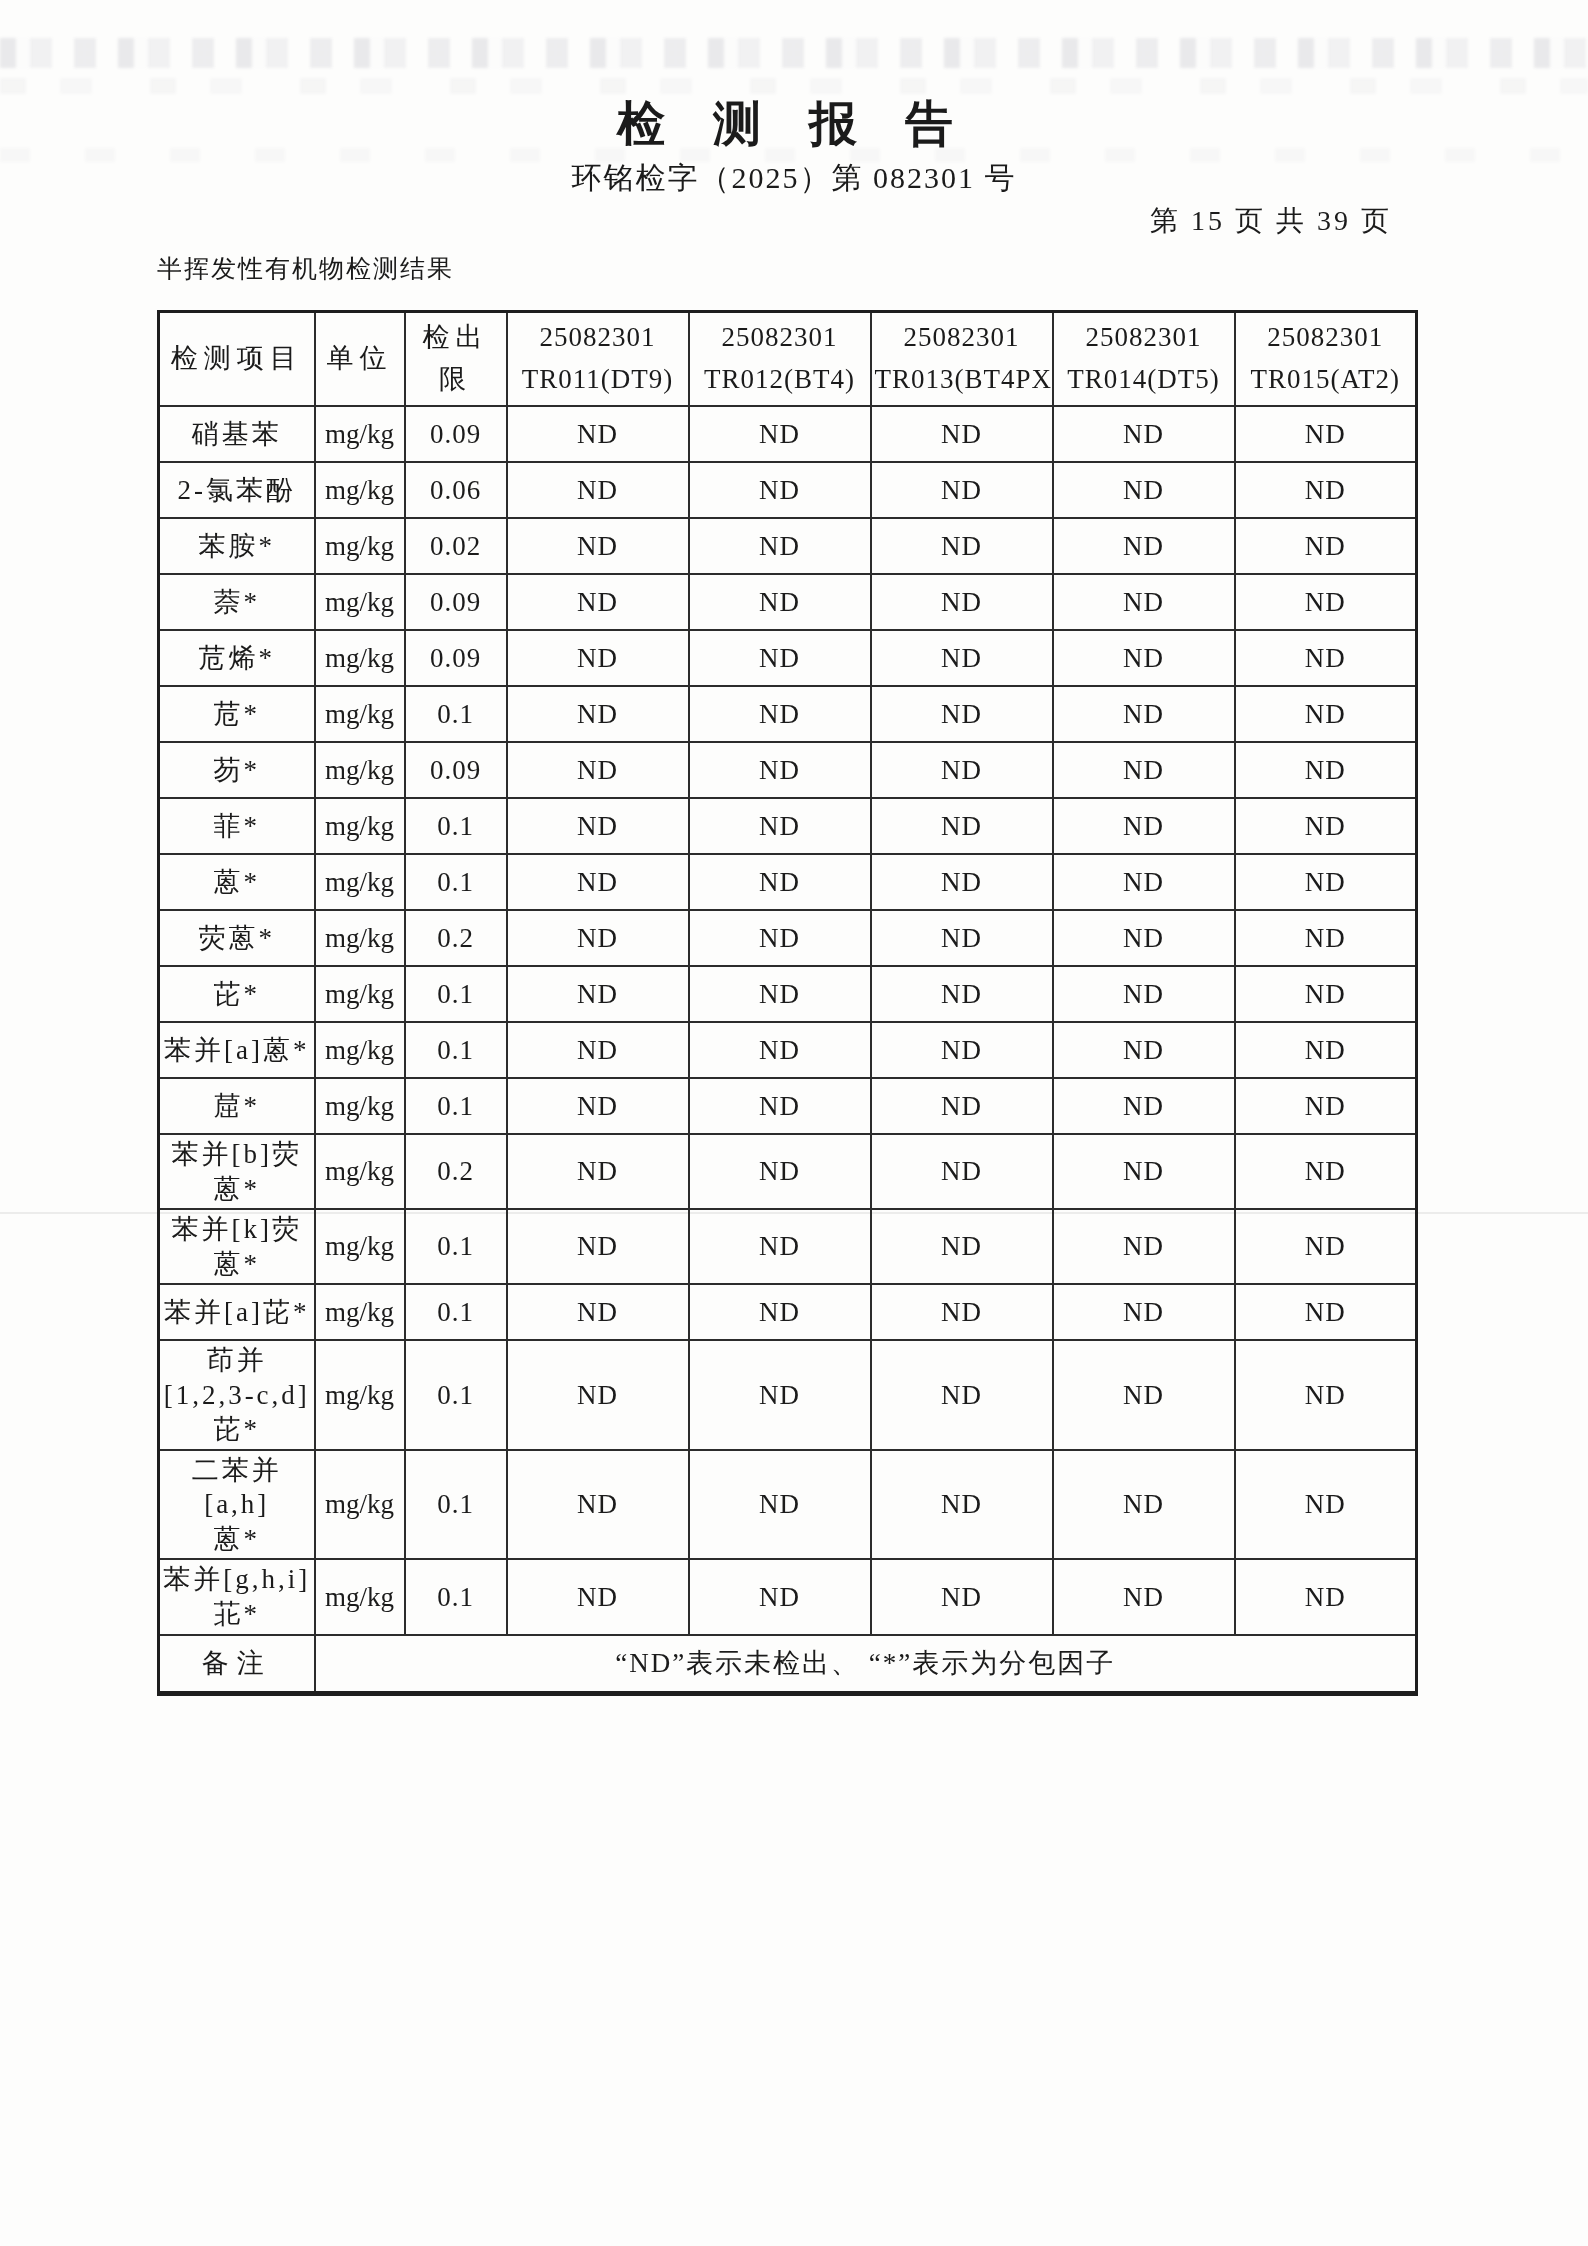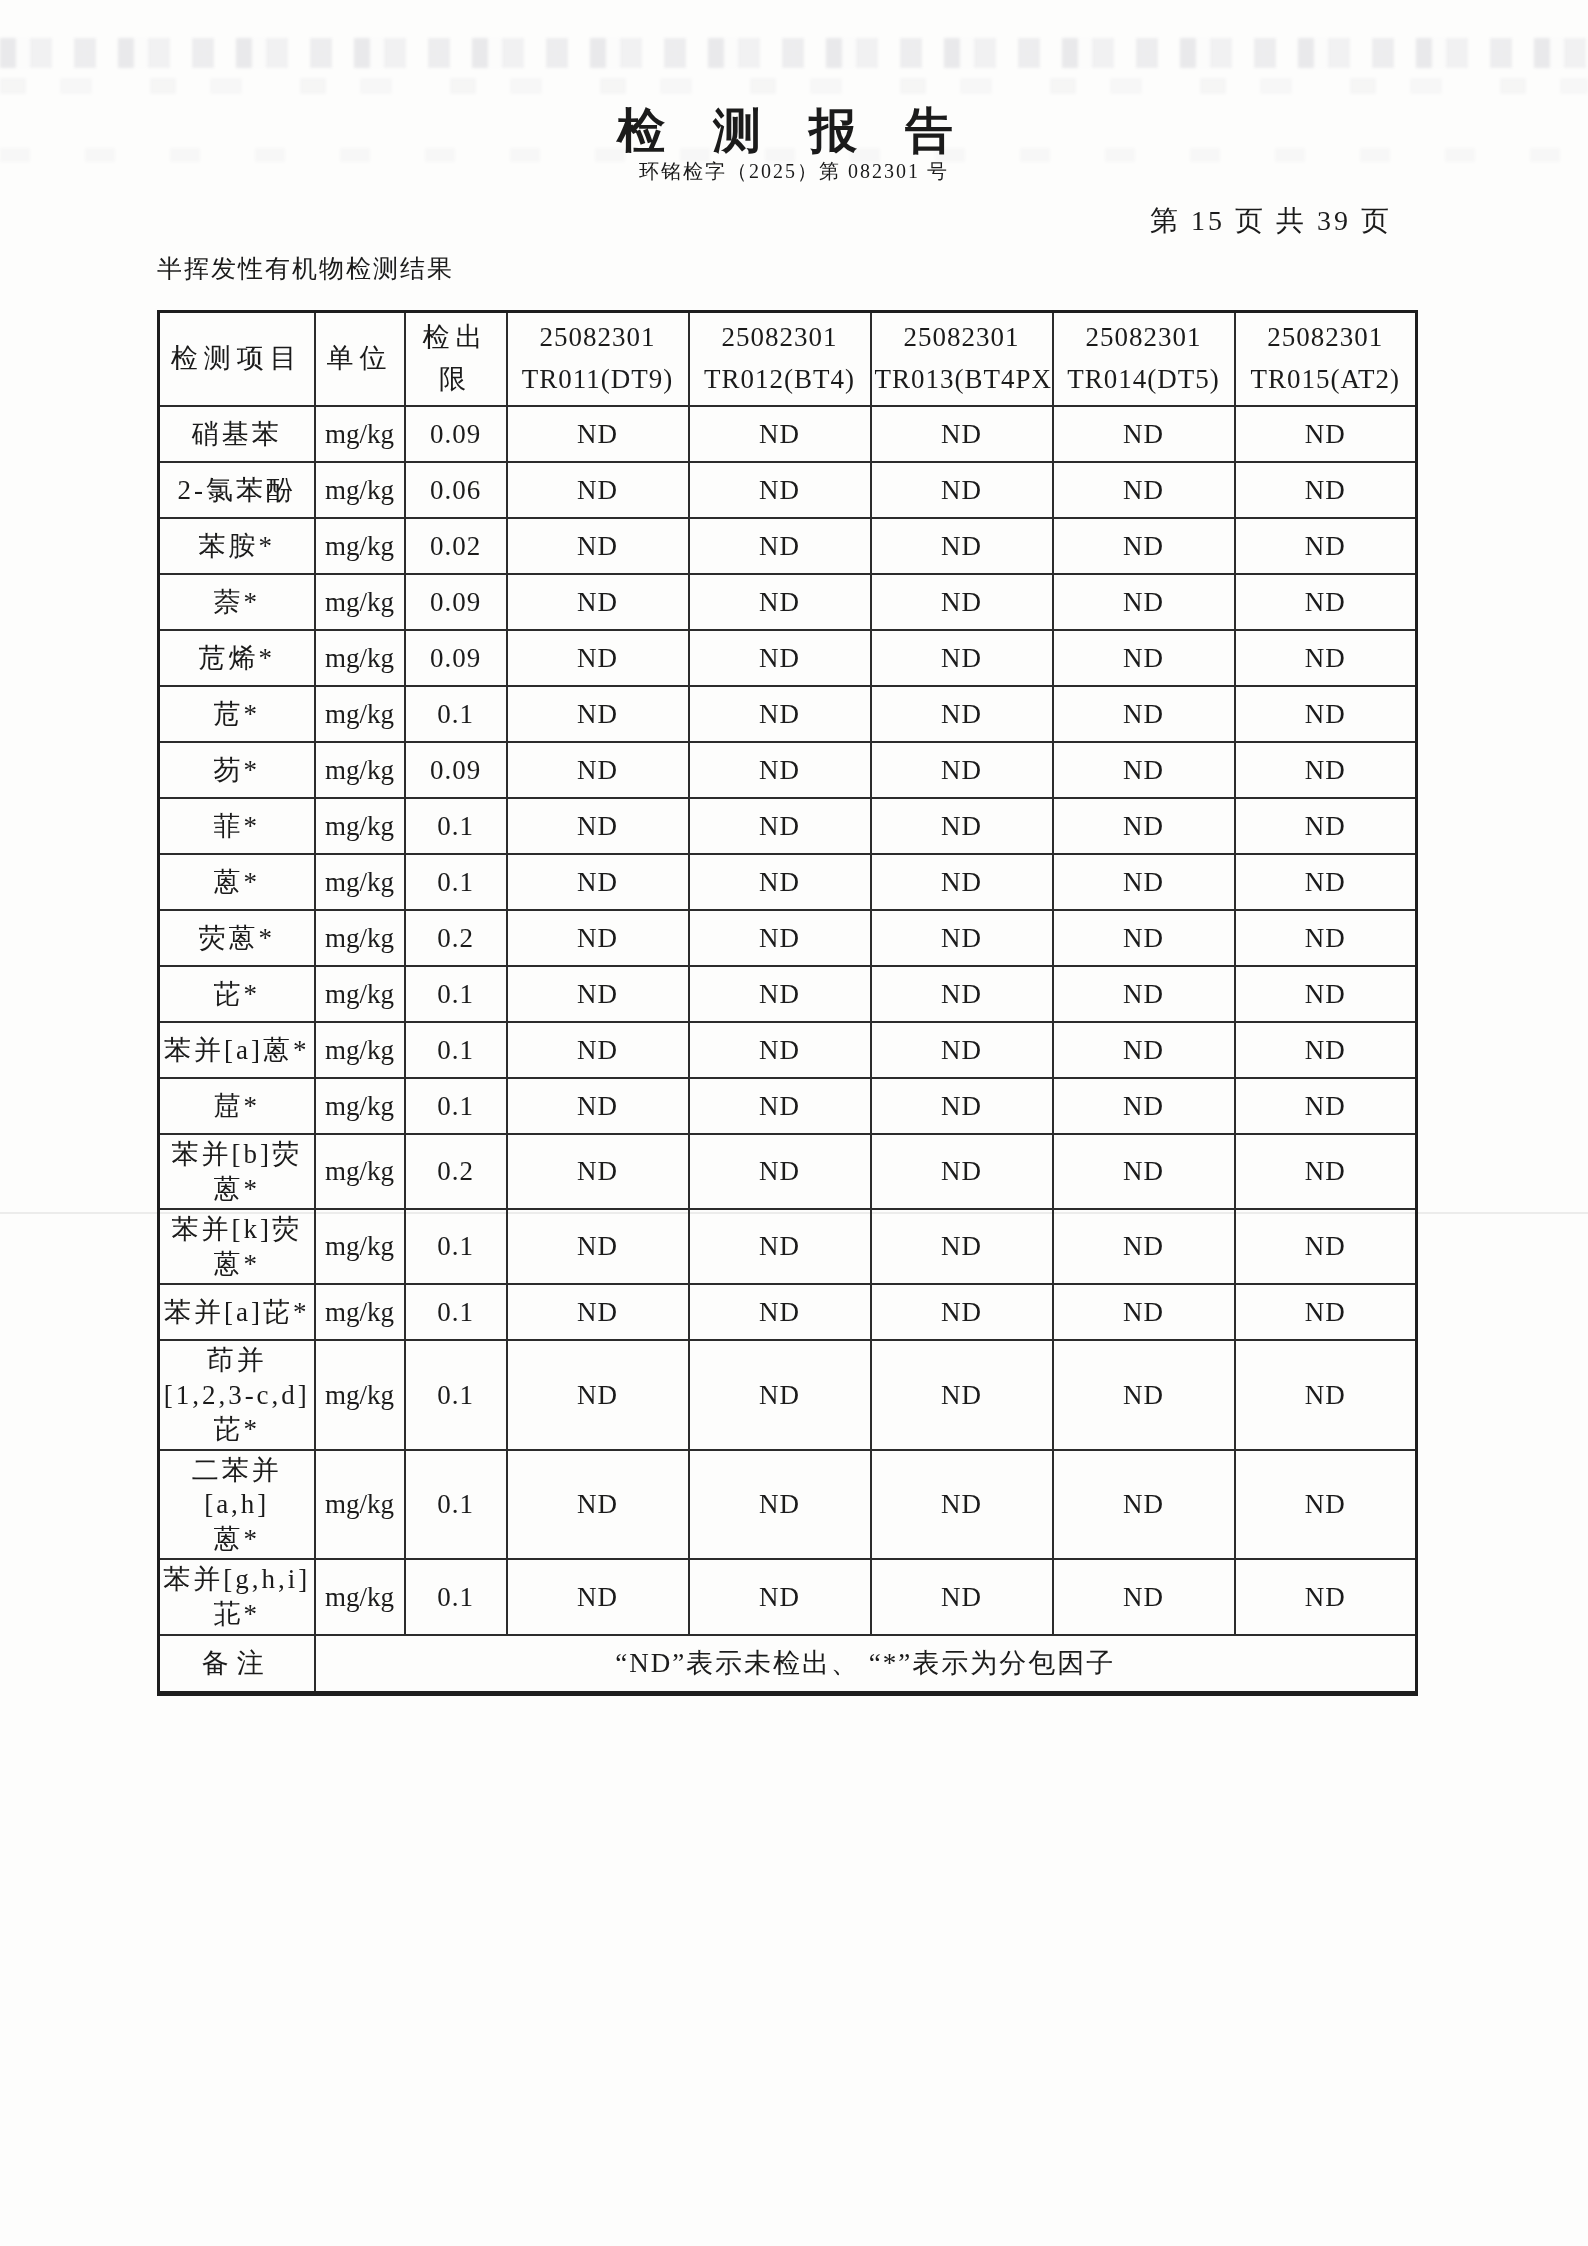--- a/index.html
+++ b/index.html
@@ -31,27 +31,27 @@
     top:148px;height:14px;opacity:.10;filter:blur(1.5px);
     background:repeating-linear-gradient(90deg,
       rgba(110,110,125,.4) 0 30px, rgba(255,255,255,0) 30px 85px);
   }
   .artifact-line{
     position:absolute;left:0;top:1212px;width:100%;height:2px;
     background:rgba(160,160,160,.18);pointer-events:none;
   }
 
   .title{
-    position:absolute;top:99px;left:0;width:100%;
+    position:absolute;top:92px;left:0;width:100%;
     text-align:center;font-size:48px;font-weight:600;
     letter-spacing:18px;margin:0;
   }
   .subtitle{
     position:absolute;top:158px;left:0;width:100%;
-    text-align:center;font-size:20px;letter-spacing:2px;
+    text-align:center;font-size:30px;letter-spacing:2px;
   }
   .pageinfo{
     position:absolute;top:202px;right:196px;
     font-size:28px;letter-spacing:3px;
   }
   .section-title{
     position:absolute;top:252px;left:157px;
     font-size:25px;letter-spacing:2px;font-weight:500;
   }
 

